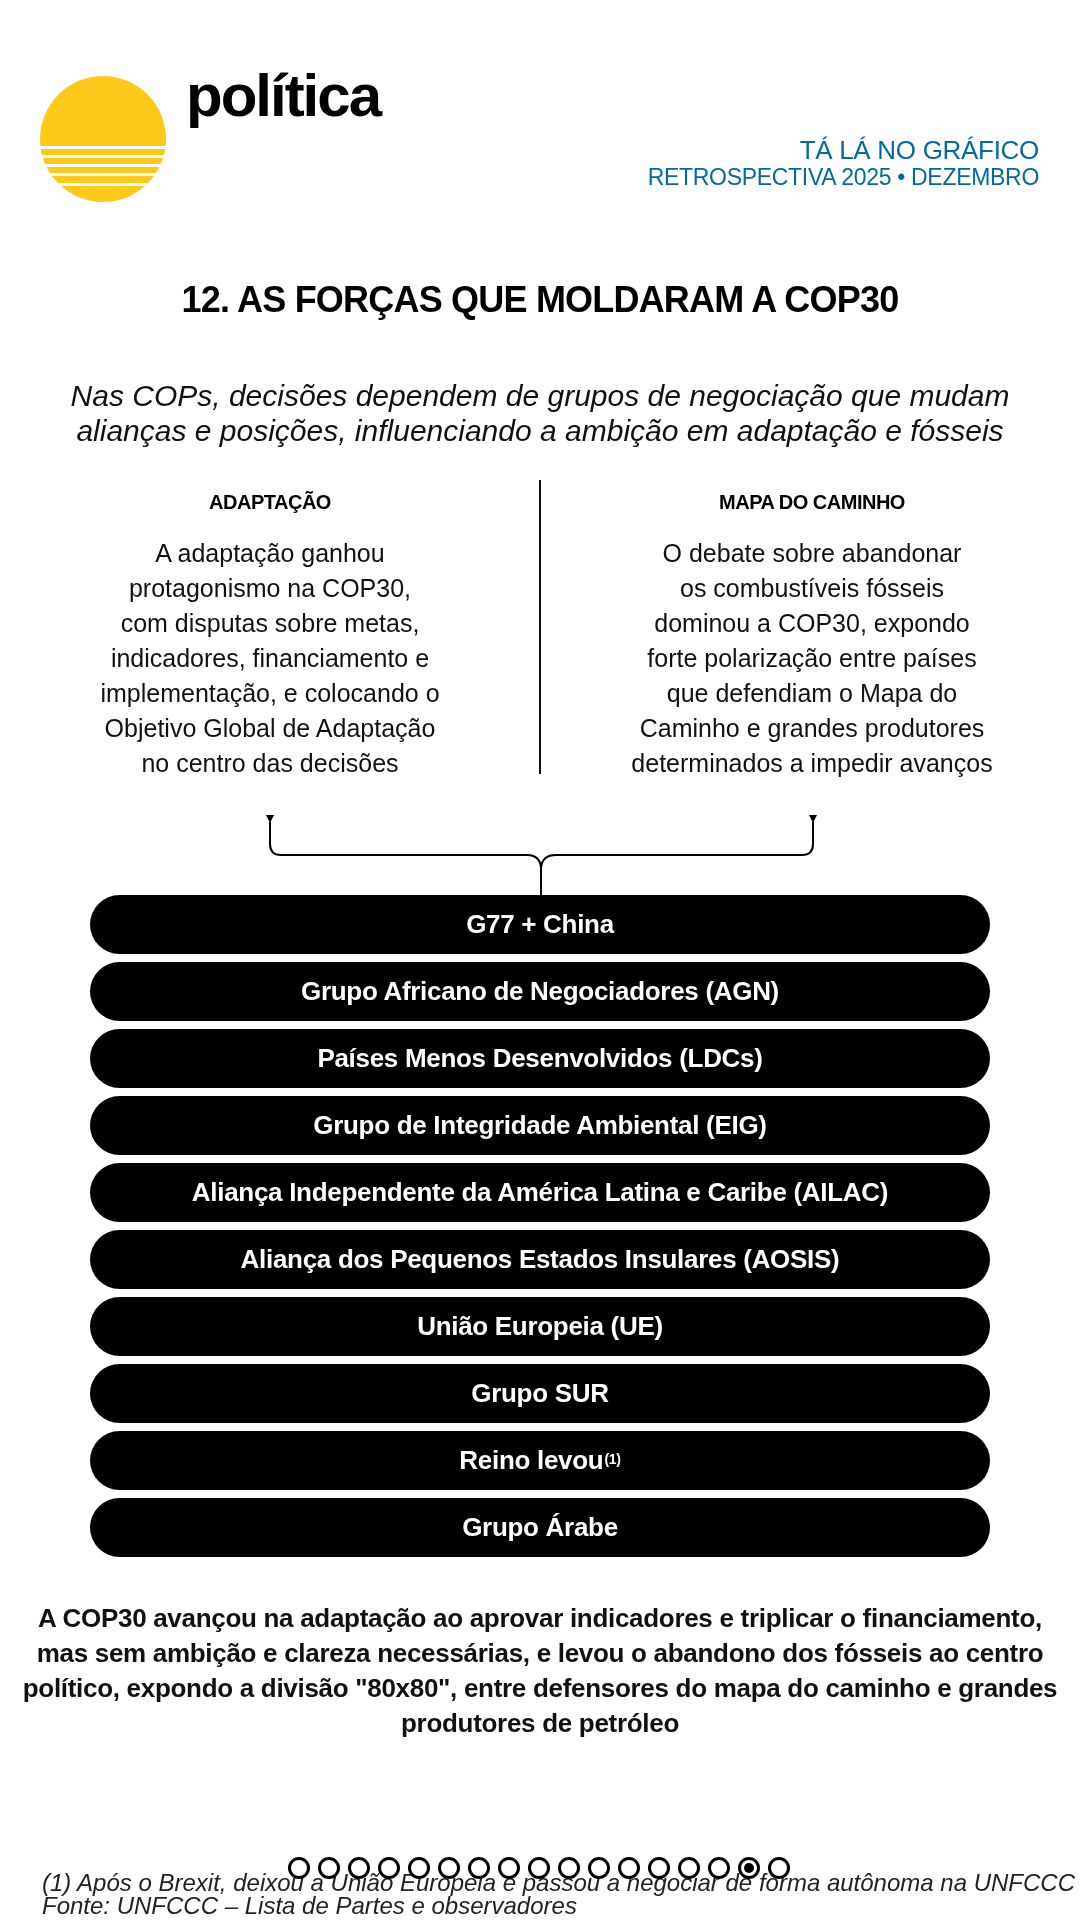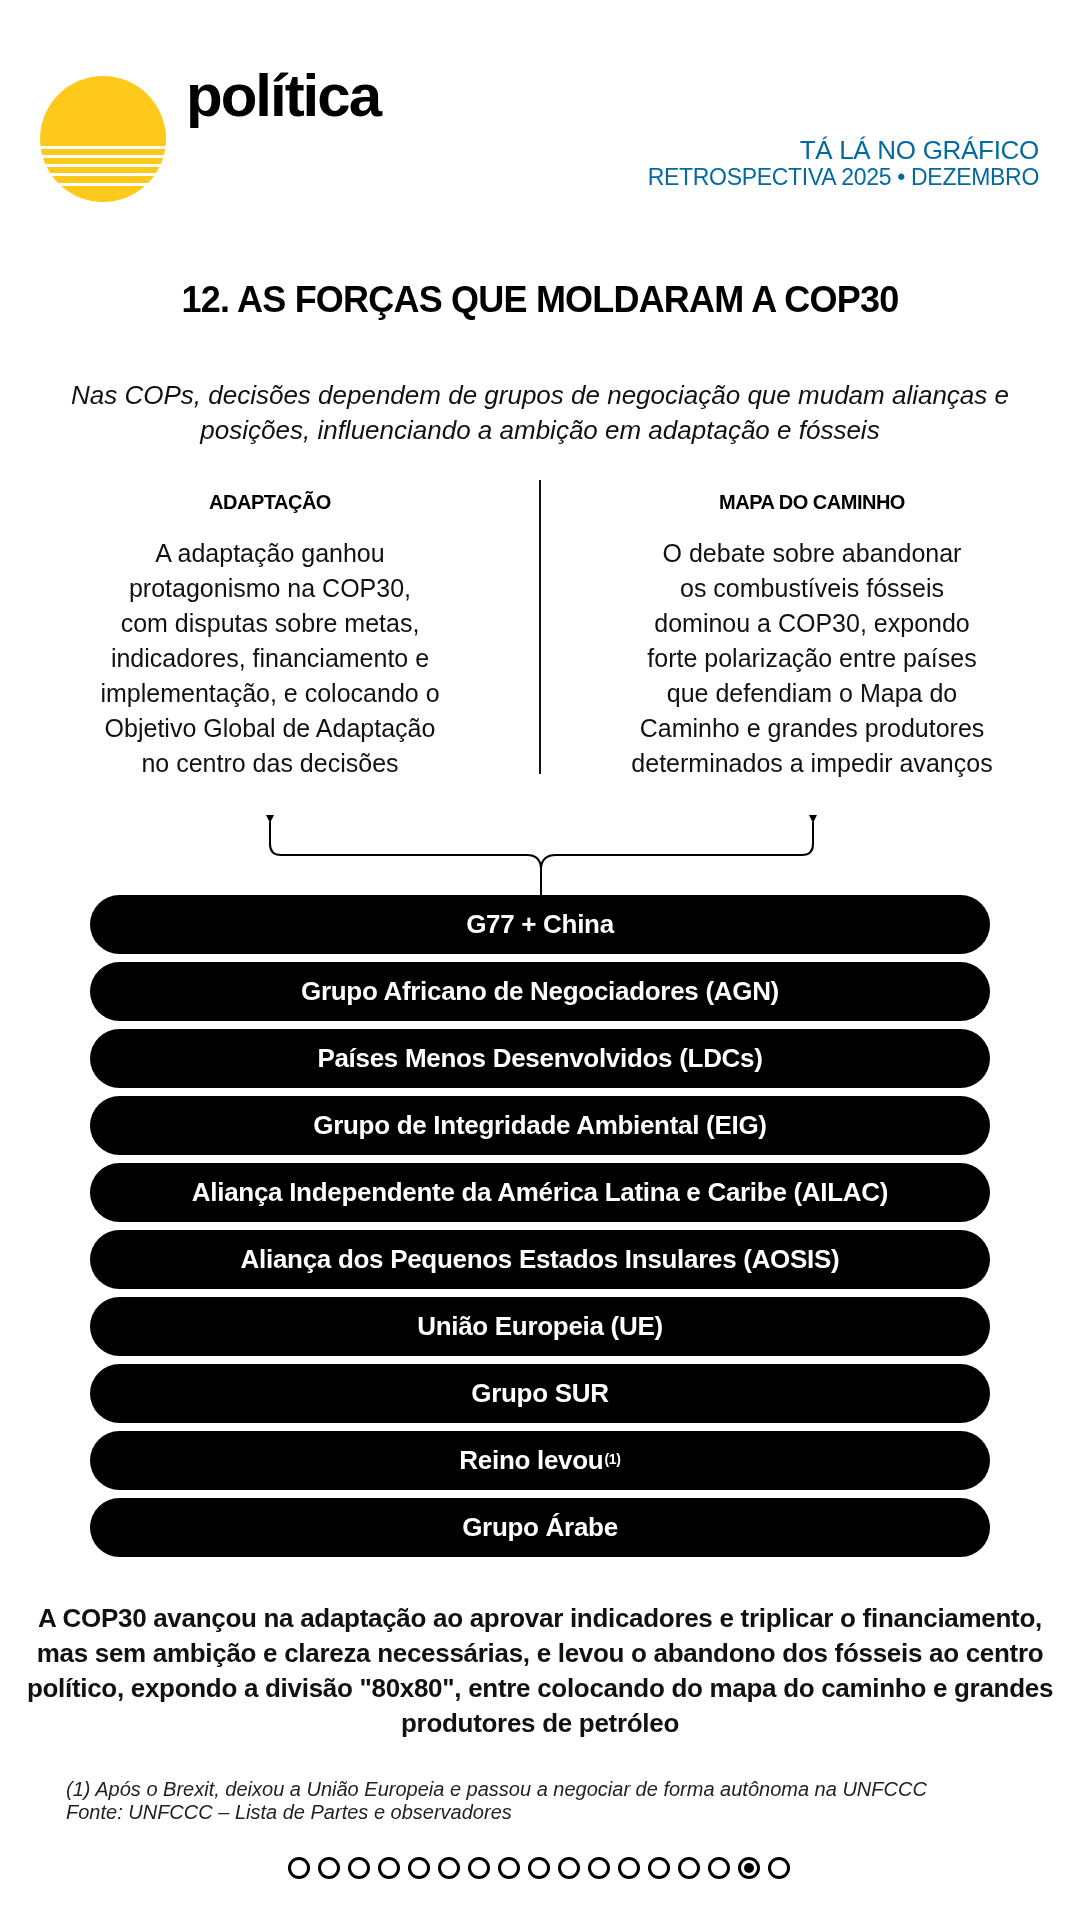--- a/index.html
+++ b/index.html
@@ -24,21 +24,21 @@
   .header-right .l1 { font-size: 26px; line-height: 28px; letter-spacing: -0.3px; }
   .header-right .l2 { font-size: 23px; line-height: 26px; letter-spacing: -0.3px; }
 
   
   .title {
     position: absolute; left: 0; width: 1080px; top: 280px; text-align: center;
     font-weight: 700; font-size: 36px; line-height: 40px; letter-spacing: -0.8px; color: #000;
   }
   .subtitle {
     position: absolute; left: 0; width: 1080px; top: 378px; text-align: center;
-    font-style: italic; font-size: 26px; line-height: 35px; color: #111;
+    font-style: italic; font-size: 30px; line-height: 35px; color: #111;
   }
 
   
   .col { position: absolute; top: 484px; width: 460px; text-align: center; }
   .col-left { left: 40px; }
   .col-right { left: 582px; }
   .col h2 {
     margin: 0; font-size: 20px; line-height: 36px; font-weight: 700; color: #000; letter-spacing: -0.5px;
   }
   .col .body {
@@ -57,22 +57,22 @@
     font-weight: 700; font-size: 26px; letter-spacing: -0.3px; white-space: nowrap;
   }
   .pill sup { font-size: 14px; line-height: 0; position: relative; top: -2px; margin-left: 1px; }
 
   
   .summary {
     position: absolute; left: 20px; width: 1040px; top: 1601px; text-align: center;
     font-weight: 700; font-size: 26px; line-height: 35px; color: #111; letter-spacing: -0.3px;
   }
   .footnotes {
-    position: absolute; left: 42px; top: 1778px; font-style: italic;
-    font-size: 20px; line-height: 23px; color: #222; margin-left: 24px;
+    position: absolute; left: 42px; top: 1871px; font-style: italic;
+    font-size: 24px; line-height: 23px; color: #222;
   }
   .footnotes div { white-space: nowrap; }
 
   
   .pager { position: absolute; left: 288px; top: 1857px; display: flex; gap: 8px; }
   .dot {
     width: 16px; height: 16px; border: 3px solid #000; border-radius: 50%;
     position: relative; background: #fff;
   }
   .dot.active::after {
@@ -171,21 +171,21 @@
     </div>
   <div class="pill">
       <span>Reino levou</span>
       <sup>(1)</sup>
     </div>
   <div class="pill">
       <span>Grupo Árabe</span>
     </div>
 </div>
 
-<div class="summary">A COP30 avançou na adaptação ao aprovar indicadores e triplicar o financiamento, mas sem ambição e clareza necessárias, e levou o abandono dos fósseis ao centro político, expondo a divisão "80x80", entre colocando do mapa do caminho e grandes produtores de petróleo</div>
+<div class="summary">A COP30 avançou na adaptação ao aprovar indicadores e triplicar o financiamento, mas sem ambição e clareza necessárias, e levou o abandono dos fósseis ao centro político, expondo a divisão "80x80", entre defensores do mapa do caminho e grandes produtores de petróleo</div>
 
 <div class="footnotes">
   <div>(1) Após o Brexit, deixou a União Europeia e passou a negociar de forma autônoma na UNFCCC</div>
   <div>Fonte: UNFCCC – Lista de Partes e observadores</div>
 </div>
 
 <div class="pager" id="pager">
     <div class="dot"></div>
     <div class="dot"></div>
     <div class="dot"></div>

